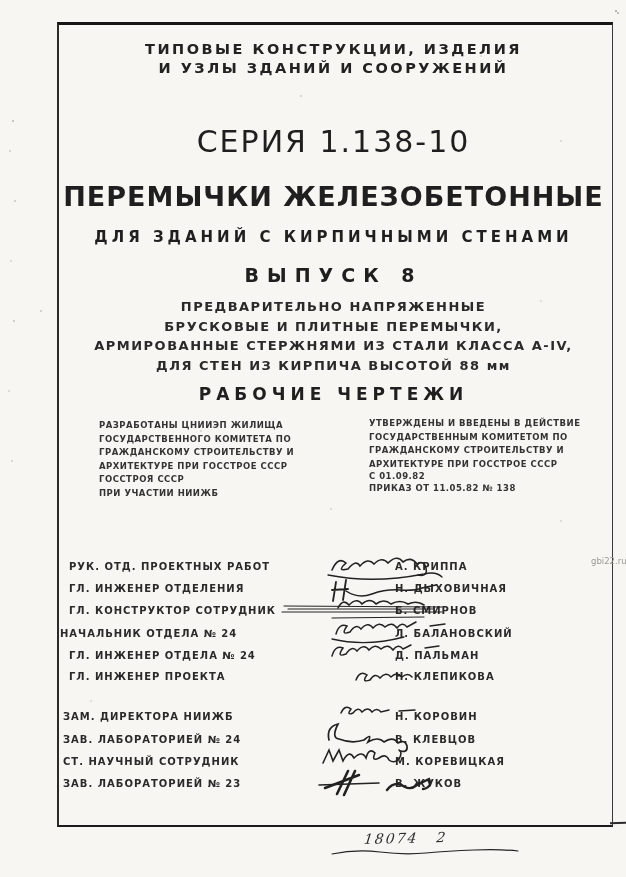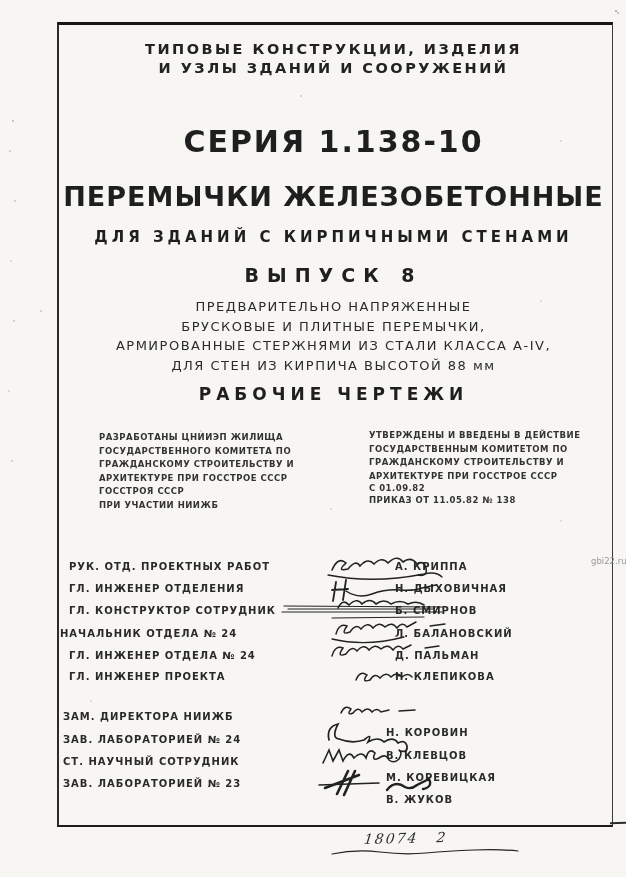--- a/index.html
+++ b/index.html
@@ -14,36 +14,36 @@
       560px 140px rgba(0,0,0,.15), 480px 55px rgba(0,0,0,.12), 200px 430px rgba(0,0,0,.15),
       540px 300px rgba(0,0,0,.12), 90px 700px rgba(0,0,0,.12), 615px 10px rgba(0,0,0,.35),
       617px 12px rgba(0,0,0,.3), 330px 508px rgba(0,0,0,.15), 560px 520px rgba(0,0,0,.12);}
   .frame{position:absolute;left:57px;top:22px;width:553px;height:800px;
          border-top:3px solid #161616;border-left:2px solid #2b2b2b;
          border-right:1px solid #3a3a3a;border-bottom:2px solid #1c1c1c;}
   .frame-ext{position:absolute;left:610px;top:822px;width:16px;height:2px;background:#2b2b2b;
              transform:rotate(-1.5deg);}
   .c{position:absolute;left:57px;width:553px;text-align:center;}
   .hdr{top:40px;font-size:14.5px;font-weight:bold;letter-spacing:2.5px;line-height:19px;color:#222;}
-  .series{top:124px;font-size:30px;font-weight:bold;letter-spacing:2px;}
+  .series{top:124px;font-size:30px;font-weight:normal;letter-spacing:2px;}
   .maintitle{top:181px;font-size:27px;font-weight:bold;letter-spacing:1px;}
   .subtitle{top:228px;font-size:15px;font-weight:bold;letter-spacing:4px;}
   .issue{top:264px;font-size:19px;font-weight:bold;letter-spacing:8px;}
-  .desc{top:297px;font-size:13px;font-weight:normal;letter-spacing:1.5px;line-height:19.5px;color:#2a2a2a;}
+  .desc{top:297px;font-size:13px;font-weight:bold;letter-spacing:1.5px;line-height:19.5px;color:#2a2a2a;}
   .doctype{top:384px;font-size:17px;font-weight:bold;letter-spacing:5px;}
   .smallblock{position:absolute;font-size:8.5px;font-weight:bold;letter-spacing:.5px;
-              line-height:13.5px;color:#333;margin-top:12px;}
+              line-height:13.5px;color:#333;}
   .dev{left:99px;top:419px;width:230px;}
   .appr{left:369px;top:417px;width:235px;}
   .appr div:nth-child(5){line-height:11px;}
   .sigrow{position:absolute;font-size:10px;font-weight:bold;letter-spacing:1px;color:#2a2a2a;}
   .sigrow .role{position:absolute;left:0;white-space:nowrap;}
   .sigrow .name{position:absolute;left:326px;white-space:nowrap;}
   .g1 .role{left:69px;} .g1 .name{left:395px;}
-  .g2 .role{left:63px;} .g2 .name{left:386px;margin-top:16px;}
+  .g2 .role{left:63px;} .g2 .name{left:395px;}
   .sigsvg{position:absolute;}
   .footer-num{position:absolute;left:364px;top:830px;font-size:14px;font-style:italic;
               font-family:"DejaVu Serif",serif;letter-spacing:2px;color:#2e2e2e;
               transform:rotate(-1.5deg) skewX(-8deg);}
   .footer-num .sheet{margin-left:18px;}
   .wavy{position:absolute;left:330px;top:848px;}
   .watermark{position:absolute;left:591px;top:556px;font-size:8.5px;color:#9a9a96;
              letter-spacing:0;}
   svg path, svg line{fill:none;stroke:#222;stroke-linecap:round;}
 </style>

